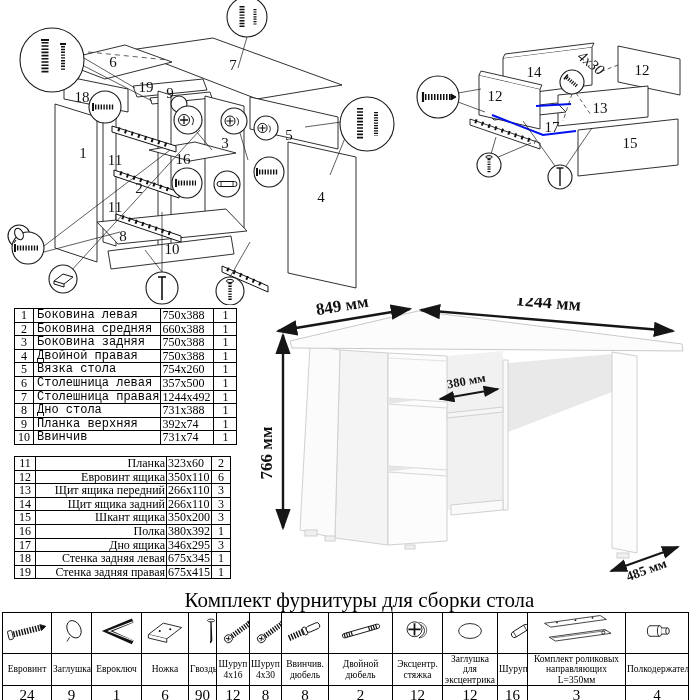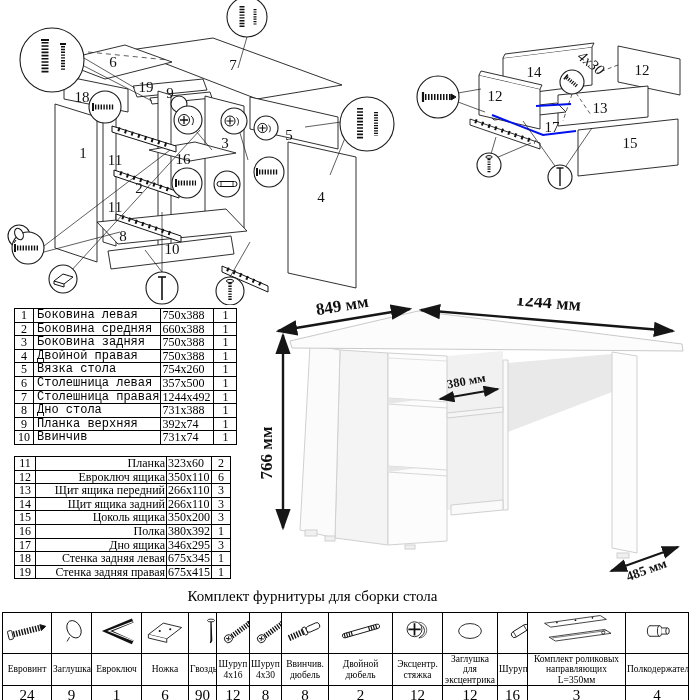--- a/index.html
+++ b/index.html
@@ -13,21 +13,21 @@
   table.parts td{border:1px solid #000;height:12.6px;padding:0 1px;line-height:1.05;white-space:nowrap;overflow:hidden;}
   #parts-table-1 td:nth-child(1){width:16px;text-align:center;}
   #parts-table-1 td:nth-child(2){width:112px;padding-left:3px;font-family:Liberation Mono, monospace;}
   #parts-table-1 td:nth-child(3){width:50px;text-align:left;}
   #parts-table-1 td:nth-child(4){width:20px;text-align:center;}
   #parts-table-2 td:nth-child(1){width:18px;text-align:center;}
   #parts-table-2 td:nth-child(2){width:128px;text-align:right;}
   #parts-table-2 td:nth-child(3){width:42px;}
   #parts-table-2 td:nth-child(4){width:16px;text-align:center;}
   
-  #hw-title{top:588px;left:0;width:625px;text-align:center;font-size:15px;}
+  #hw-title{top:588px;left:0;width:625px;text-align:center;font-size:21px;padding-left:47px;}
   table.hw{border-collapse:collapse;table-layout:fixed;width:686px;}
   table.hw td{border:1px solid #000;text-align:center;vertical-align:middle;overflow:hidden;}
   tr.hw-icons td{height:38px;}
   tr.hw-labels td{height:26px;font-size:9.5px;line-height:1.1;white-space:pre-line;padding:0 1px;}
   tr.hw-qtys td{height:16px;font-size:15px;}
   .dimtxt{font-family:"Liberation Sans",sans-serif;font-weight:bold;fill:#161616;}
 </style>
 </head>
 <body>
 
@@ -410,39 +410,39 @@
   <table id="parts-table-2" class="parts abs" style="left:14px;top:456px">
       <tbody>
         <tr>
           <td>11</td>
           <td>Планка</td>
           <td>323x60</td>
           <td>2</td>
         </tr>
         <tr>
           <td>12</td>
-          <td>Евроключ ящика</td>
+          <td>Евровинт ящика</td>
           <td>350x110</td>
           <td>6</td>
         </tr>
         <tr>
           <td>13</td>
           <td>Щит ящика передний</td>
           <td>266x110</td>
           <td>3</td>
         </tr>
         <tr>
           <td>14</td>
           <td>Щит ящика задний</td>
           <td>266x110</td>
           <td>3</td>
         </tr>
         <tr>
           <td>15</td>
-          <td>Цоколь ящика</td>
+          <td>Шкант ящика</td>
           <td>350x200</td>
           <td>3</td>
         </tr>
         <tr>
           <td>16</td>
           <td>Полка</td>
           <td>380x392</td>
           <td>1</td>
         </tr>
         <tr>

